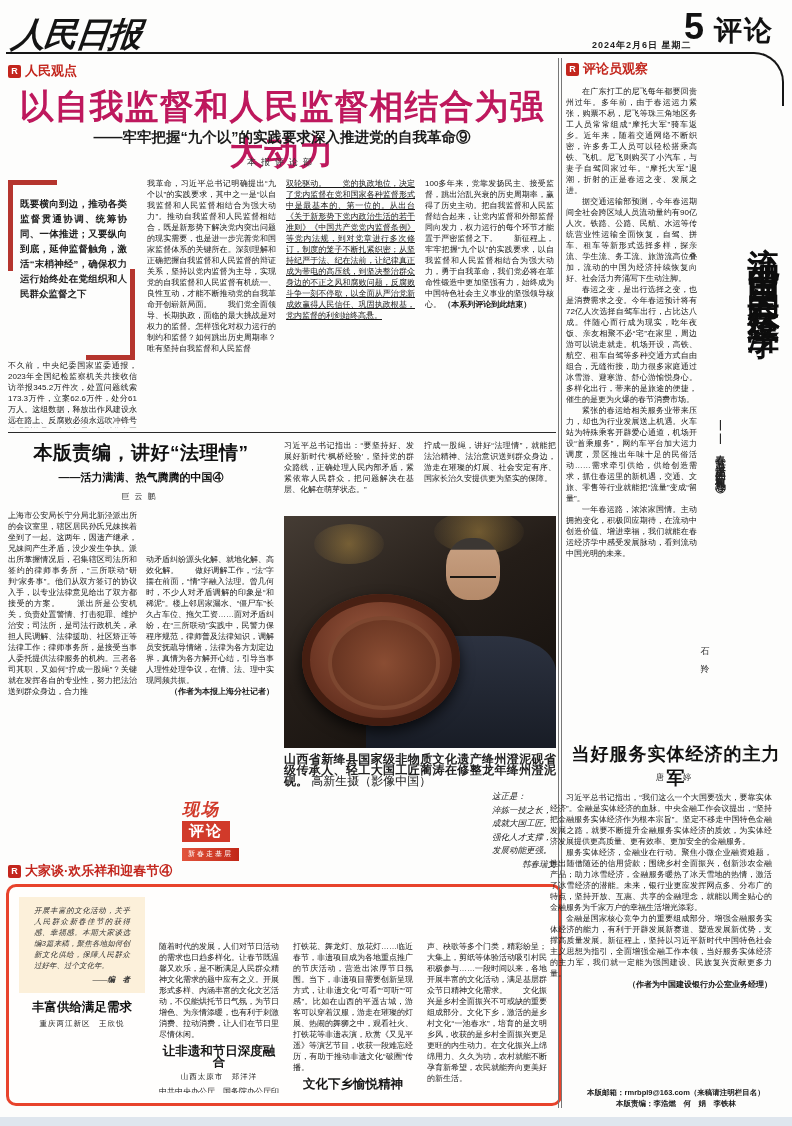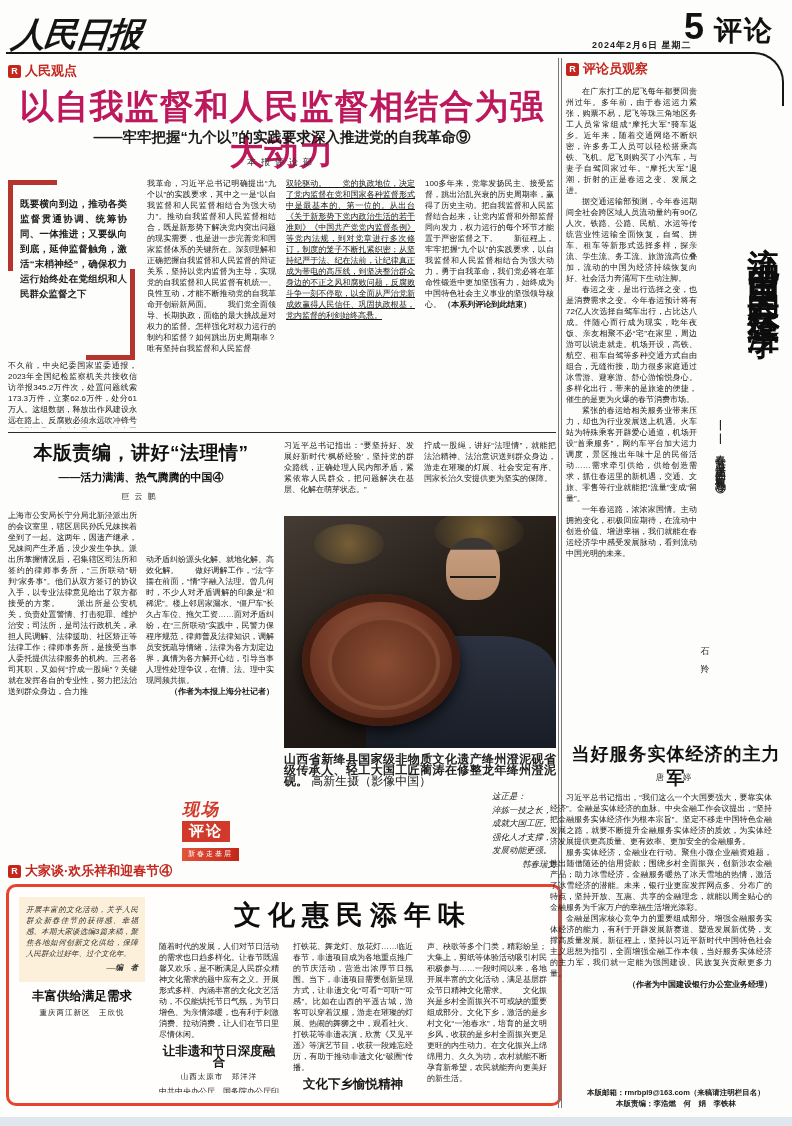--- a/index.html
+++ b/index.html
@@ -64,21 +64,21 @@
   
   .vrule{border-left:1px solid #777;border-right:1px solid #777;width:2px;}
   .vhead{writing-mode:vertical-rl;font-size:32px;font-weight:900;letter-spacing:8px;color:#0d0d0d;}
   .vsub{writing-mode:vertical-rl;font-size:10.5px;font-weight:bold;letter-spacing:3px;color:#222;}
   .vby{writing-mode:vertical-rl;font-size:9px;letter-spacing:4px;color:#333;}
   .h-right{font-size:18px;font-weight:900;text-align:center;letter-spacing:1px;}
   .footer-line{font-size:7.5px;text-align:center;color:#222;font-weight:bold;}
   
   .forum-box{border:3px solid #e8432c;border-radius:10px;background:#fffefd;}
   .forum-head{font-size:27px;font-weight:900;letter-spacing:7px;text-align:center;color:#0d0d0d;}
-  .editor-box{background:#fcf0da;padding:8px 7px;font-family:Liberation Mono, monospace;font-style:italic;
+  .editor-box{background:#fcf0da;padding:8px 15px;font-family:Liberation Sans, sans-serif;font-style:italic;
               font-size:7.5px;line-height:11px;text-align:justify;color:#333;}
   .editor-sign{text-align:right;font-weight:bold;margin-top:3px;}
   .sub-title{font-size:12.5px;font-weight:900;text-align:center;margin:6px 0 3px;}
   .sub-by{font-size:7.5px;text-align:center;letter-spacing:1px;margin-bottom:4px;color:#222;}
   .band{background:#dfe6ee;}
 </style>
 </head>
 <body>
 
 <div id="page">
@@ -153,21 +153,20 @@
     <div>强化人才支撑，</div>
     <div>发展动能更强。</div>
     <div style="text-align:right;">韩春瑞文</div>
   </div>
 
   <div class="abs seclabel" style="left:8px;top:862px;">
     <span class="seclogo">R</span>
     <span>大家谈·欢乐祥和迎春节④</span>
   </div>
   <div class="abs forum-box" style="left:6px;top:884px;width:550px;height:216px;">
-    <div class="abs forum-head" style="left:148px;top:10px;width:392px;">文化惠民添年味</div>
 
     <div class="abs" style="left:10px;top:10px;width:126px;height:196px;overflow:hidden;">
       <div class="editor-box">
         <span>开展丰富的文化活动，关乎人民群众新春佳节的获得感、幸福感。本期大家谈选编3篇来稿，聚焦各地如何创新文化供给，保障人民群众过好年、过个文化年。</span>
         <div class="editor-sign">——编　者</div>
       </div>
       <div class="sub-title">丰富供给满足需求</div>
       <div class="sub-by">重庆两江新区　王欣悦</div>
     </div>
 

